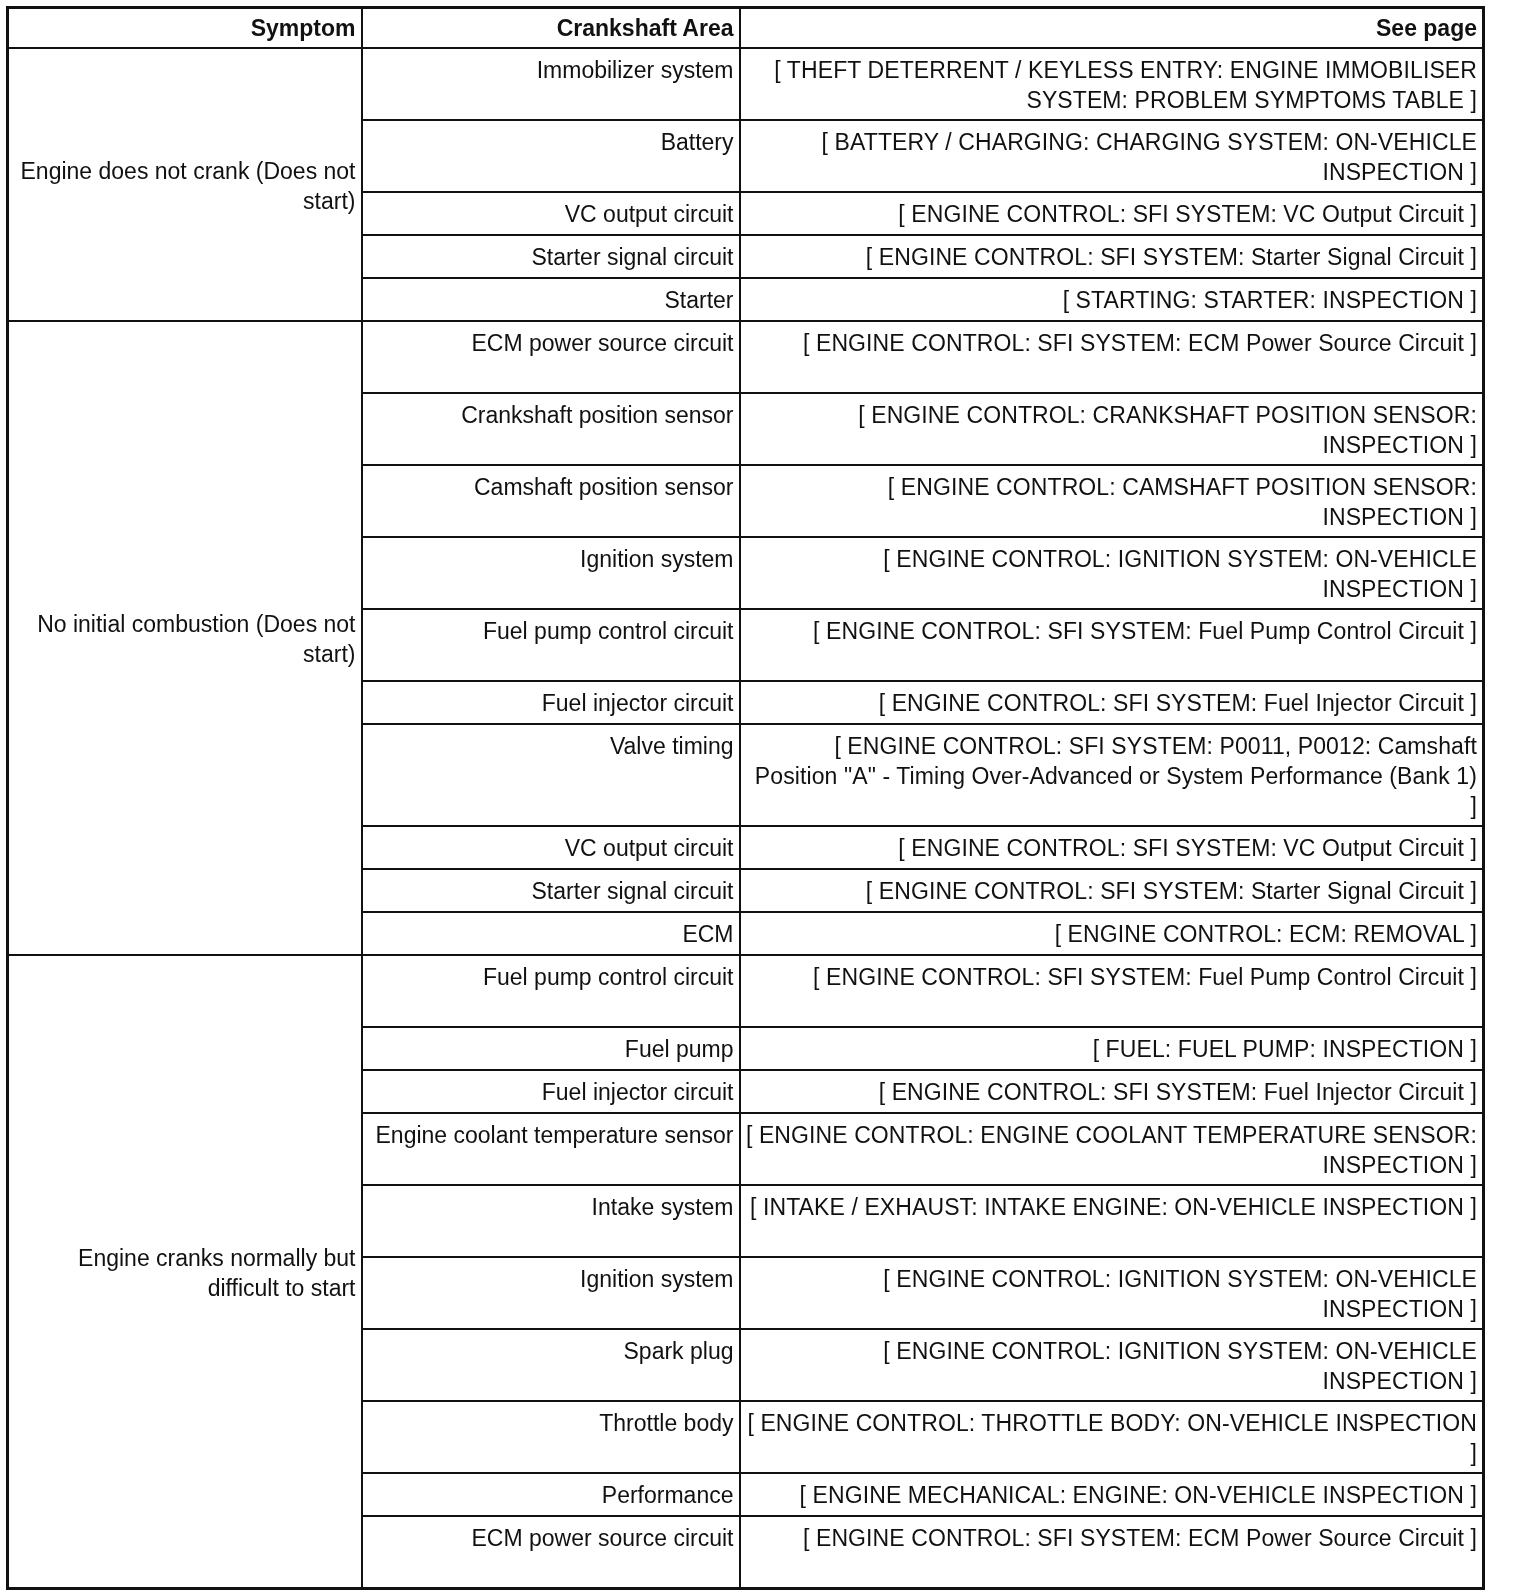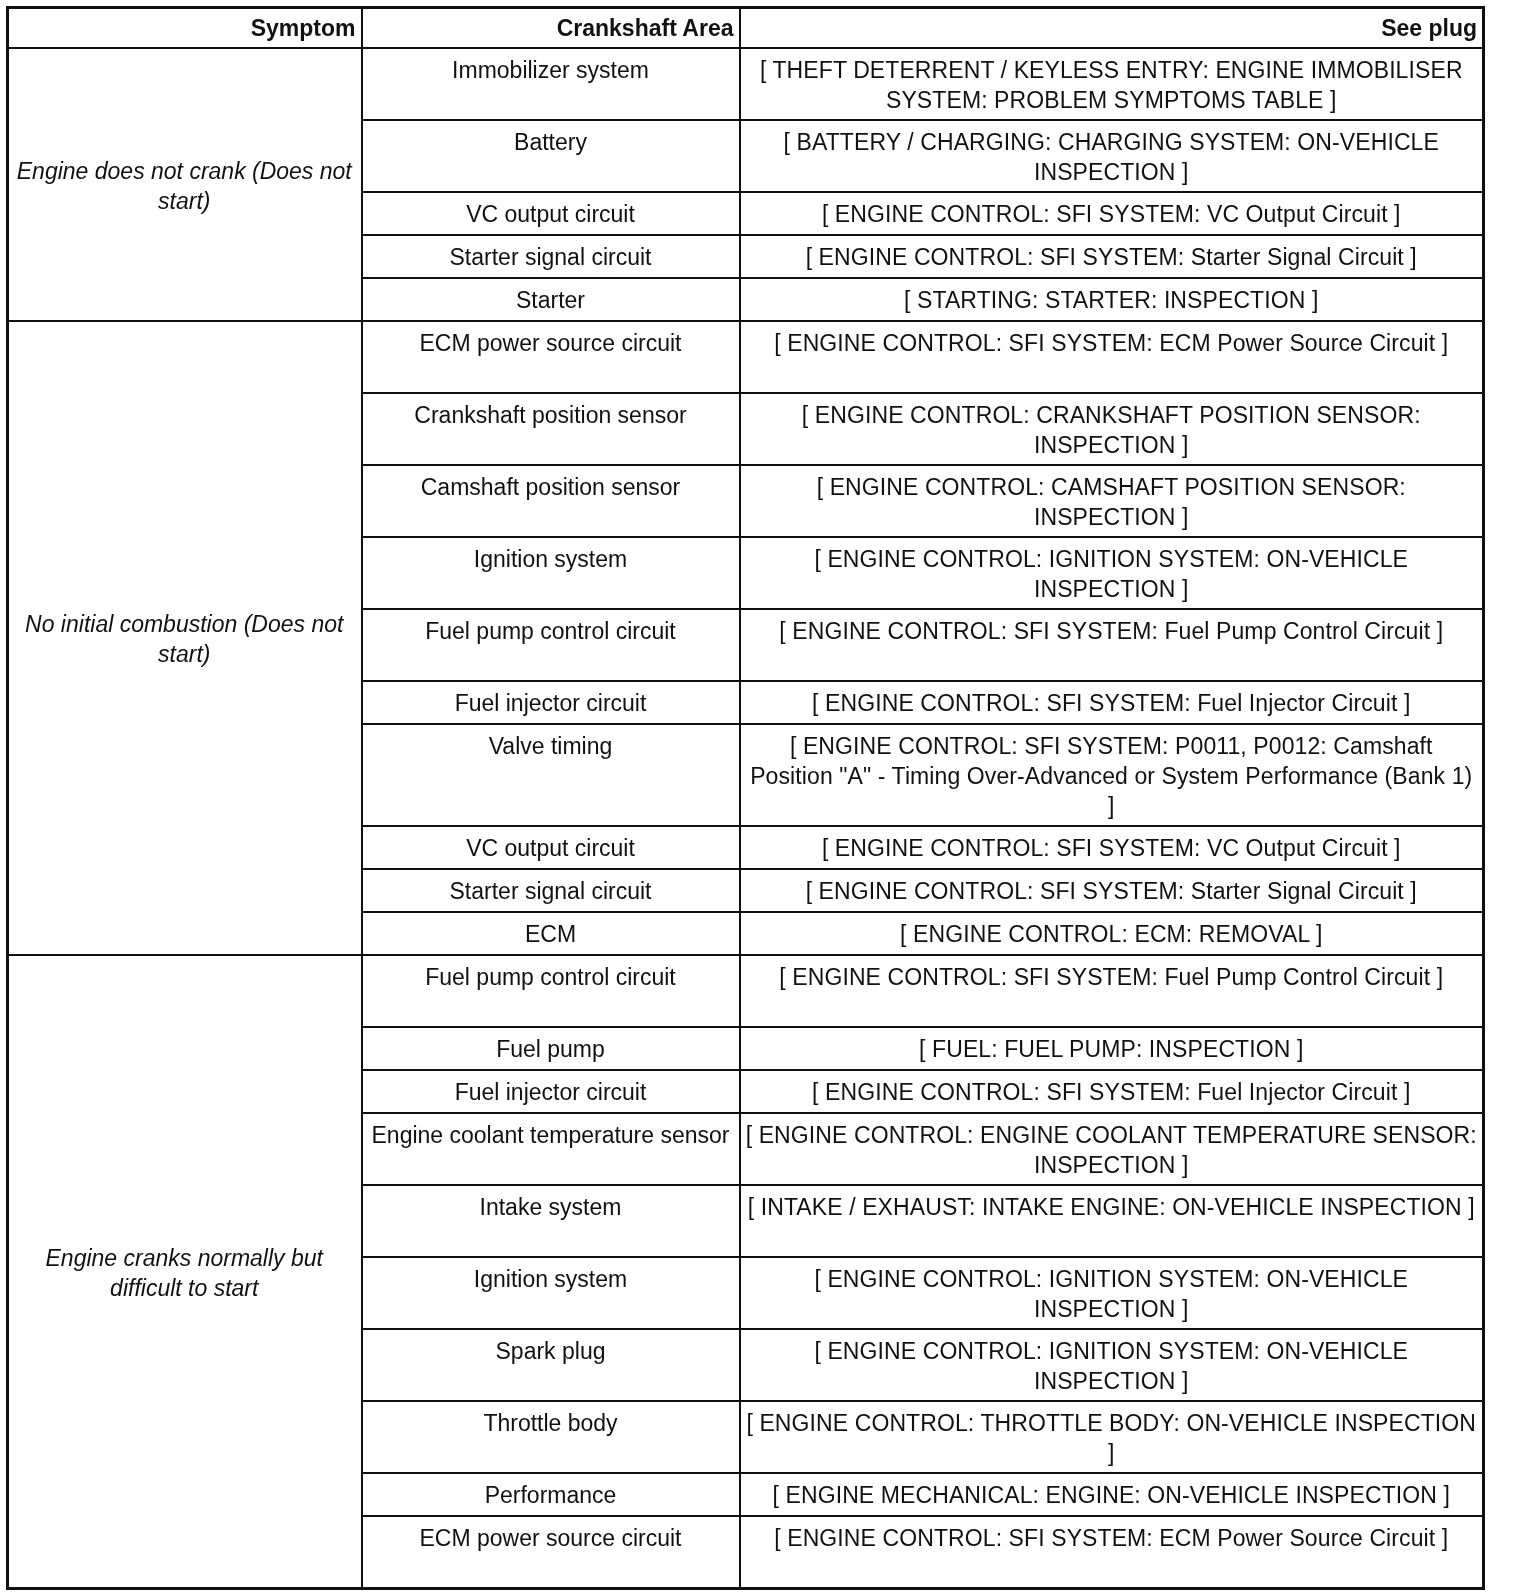--- a/index.html
+++ b/index.html
@@ -10,27 +10,27 @@
     border-collapse:collapse;
     border:3px solid #111;
     table-layout:fixed;
   }
   table.tbl th, table.tbl td {
     border:2px solid #111;
     vertical-align:top;
     padding:6px 5px 4px 5px;
     font-size:23px;
     line-height:30px;
-    text-align:center;
+    text-align:right;
   }
   table.tbl th {
     font-weight:bold; text-align:right; vertical-align:middle;
     height:30px; padding:4px 5px;
   }
-  table.tbl td.symptom { vertical-align:middle; padding-left:4px;font-style:italic; }
+  table.tbl td.symptom { vertical-align:middle; padding-left:4px; }
   table.tbl td.ref { font-weight:normal; letter-spacing:0.1px; }
   col.c1 { width:354px; }
   col.c2 { width:378px; }
   col.c3 { width:744px; }
   tr.h1 td { height:60px; }
   tr.h2 td { height:90px; }
   tr.h0 td { height:31px; }
 </style>
 </head>
 <body>
@@ -38,21 +38,21 @@
 <table class="tbl">
   <colgroup>
       <col class="c1">
       <col class="c2">
       <col class="c3">
     </colgroup>
   <thead>
     <tr>
       <th>Symptom</th>
       <th>Crankshaft Area</th>
-      <th>See plug</th>
+      <th>See page</th>
     </tr>
   </thead>
   <tbody>
 
     <tr class="h1">
       <td class="symptom" rowspan="5">Engine does not crank (Does not start)</td>
       <td>Immobilizer system</td>
       <td class="ref">[ THEFT DETERRENT / KEYLESS ENTRY: ENGINE IMMOBILISER SYSTEM: PROBLEM SYMPTOMS TABLE ]</td>
     </tr>
     <tr class="h1">

